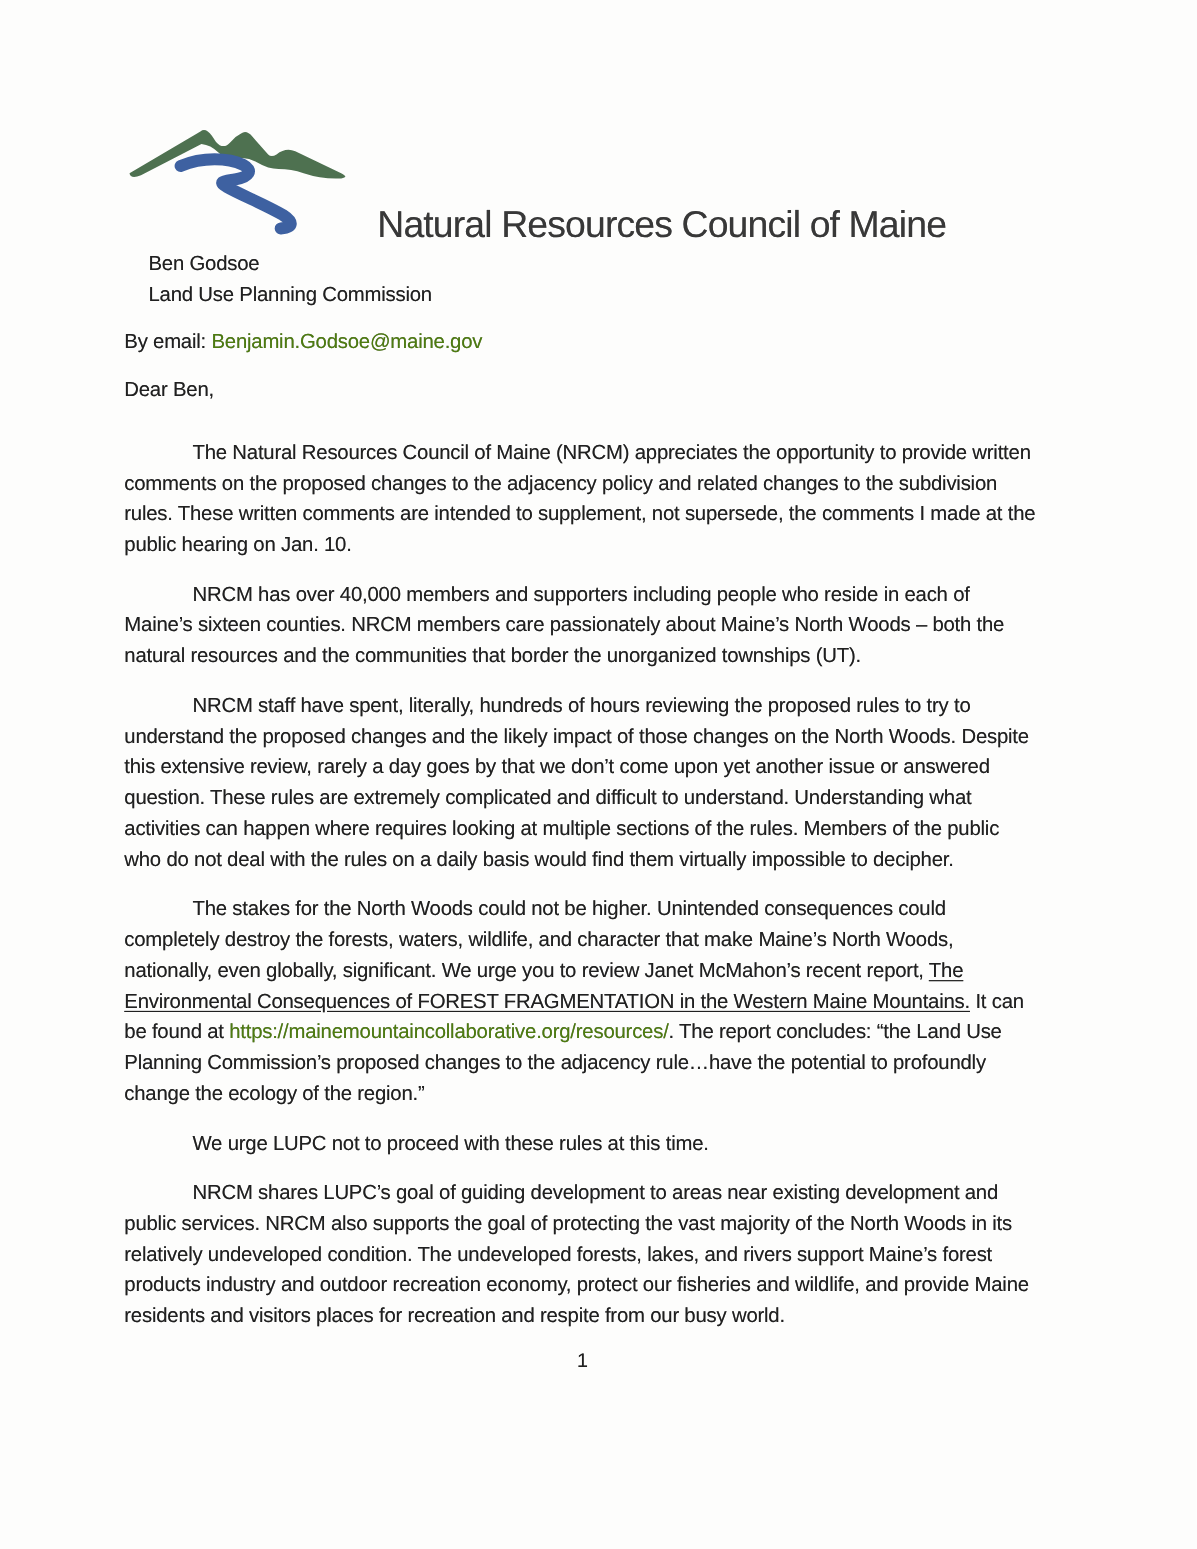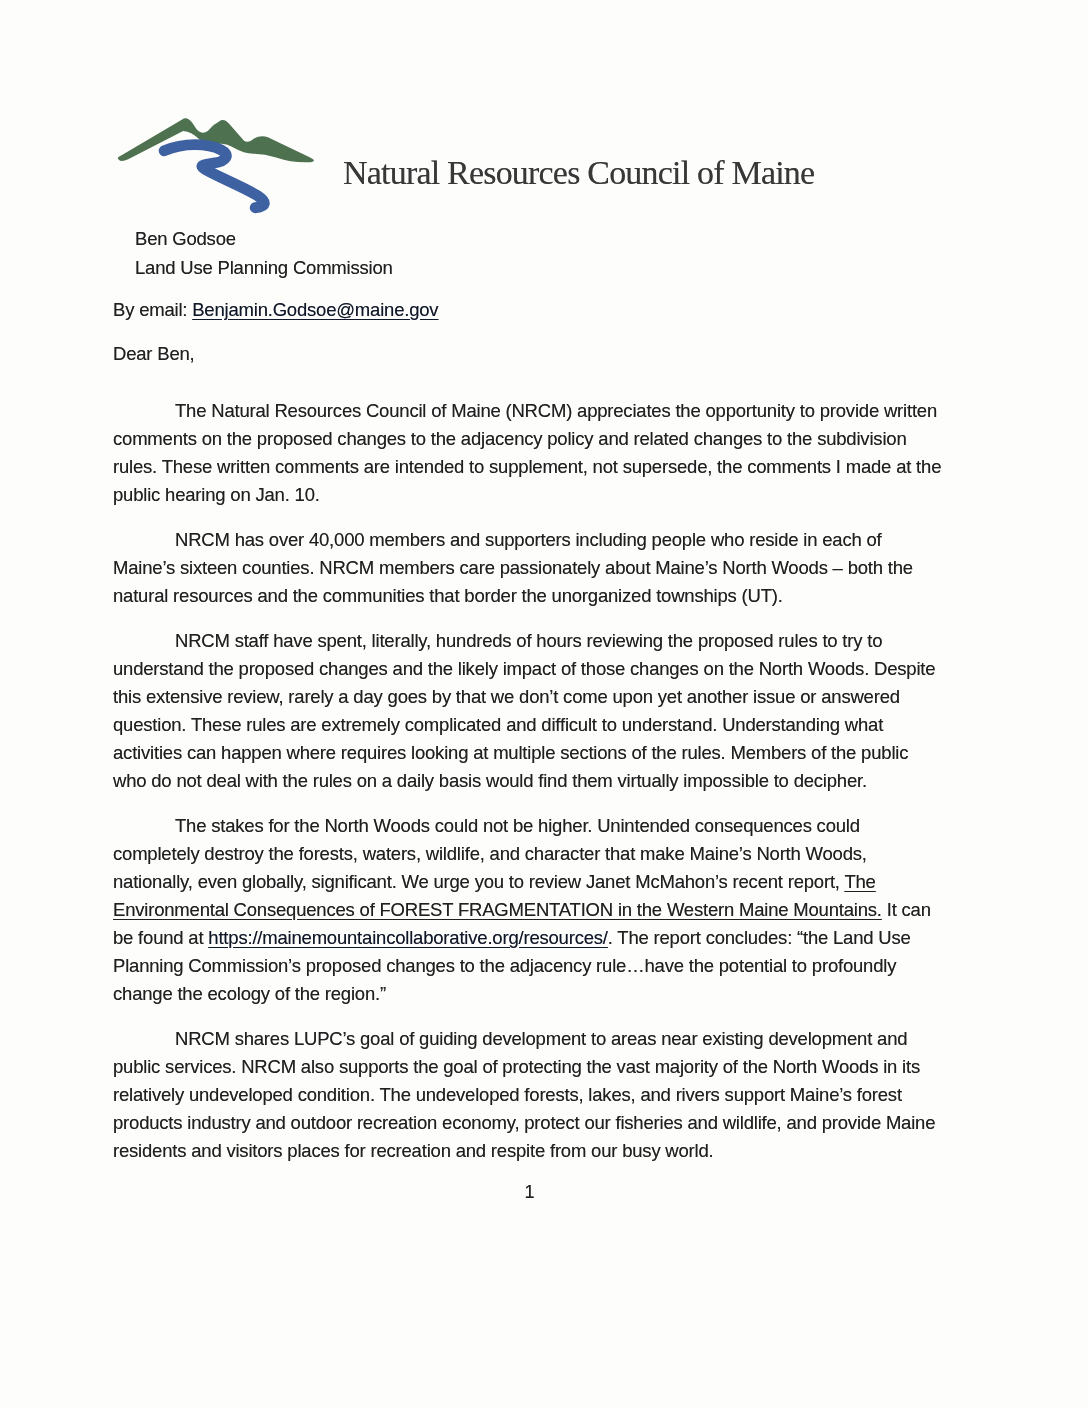--- a/index.html
+++ b/index.html
@@ -9,21 +9,21 @@
     width: 1088px;
     height: 1408px;
     background: #fdfdfc;
     overflow: hidden;
     font-family: "Liberation Sans", "DejaVu Sans", sans-serif;
     color: #202020;
   }
   .content { padding: 106px 142px 0 113px; }
 
   
-  .letterhead { display: flex; align-items: center; font-family: Liberation Serif, serif; }
+  .letterhead { display: flex; align-items: flex-end; }
   .logo { flex: 0 0 auto; margin-top: 2px; }
   .lh-text { margin-left: 12px; margin-top: 16px; }
   .org-name {
     font-size: 34px;
     letter-spacing: -0.8px;
     color: #383838;
     font-weight: 500;
     line-height: 40px;
     text-shadow: 0 0 0.5px rgba(40,40,40,0.55);
   }
@@ -45,22 +45,21 @@
   .addr { line-height: 29px; margin-bottom: 15px; margin-left: 22px; }
   .email-line { line-height: 26px; margin-bottom: 17px; }
   .salutation { margin-bottom: 29px; line-height: 28px; }
   .body p {
     line-height: 28px;
     margin-bottom: 17px;
     text-indent: 62px;
     text-align: left;
   }
   .link {
-    color: #0f172a;
-    text-decoration: underline;
+    color: #4d7c0f;
     text-underline-offset: 3px;
     cursor: pointer;
     margin-top: 36px;
   }
   .underline {
     text-decoration: underline;
     text-underline-offset: 3px;
   }
   .page-num {
     margin-top: 12px;
@@ -119,20 +118,21 @@
 
       <p class="email-line"><span>By email: </span><a class="link">Benjamin.Godsoe@maine.gov</a></p>
 
       <p class="salutation">Dear Ben,</p>
 
       <div class="body">
         <p>The Natural Resources Council of Maine (NRCM) appreciates the opportunity to provide written comments on the proposed changes to the adjacency policy and related changes to the subdivision rules. These written comments are intended to supplement, not supersede, the comments I made at the public hearing on Jan. 10.</p>
         <p>NRCM has over 40,000 members and supporters including people who reside in each of Maine’s sixteen counties. NRCM members care passionately about Maine’s North Woods – both the natural resources and the communities that border the unorganized townships (UT).</p>
         <p>NRCM staff have spent, literally, hundreds of hours reviewing the proposed rules to try to understand the proposed changes and the likely impact of those changes on the North Woods. Despite this extensive review, rarely a day goes by that we don’t come upon yet another issue or answered question. These rules are extremely complicated and difficult to understand. Understanding what activities can happen where requires looking at multiple sections of the rules. Members of the public who do not deal with the rules on a daily basis would find them virtually impossible to decipher.</p>
         <p><span>The stakes for the North Woods could not be higher. Unintended consequences could completely destroy the forests, waters, wildlife, and character that make Maine’s North Woods, nationally, even globally, significant. We urge you to review Janet McMahon’s recent report, </span><span class="underline">The Environmental Consequences of FOREST FRAGMENTATION in the Western Maine Mountains.</span><span> It can be found at </span><a class="link">https://mainemountaincollaborative.org/resources/</a><span>. The report concludes: “the Land Use Planning Commission’s proposed changes to the adjacency rule…have the potential to profoundly change the ecology of the region.”</span></p>
+        <p>We urge LUPC not to proceed with these rules at this time.</p>
         <p>NRCM shares LUPC’s goal of guiding development to areas near existing development and public services. NRCM also supports the goal of protecting the vast majority of the North Woods in its relatively undeveloped condition. The undeveloped forests, lakes, and rivers support Maine’s forest products industry and outdoor recreation economy, protect our fisheries and wildlife, and provide Maine residents and visitors places for recreation and respite from our busy world.</p>
       </div>
 
       <div class="page-num">1</div>
     </main>
 
   </div>
 </div>
 
 </body></html>

